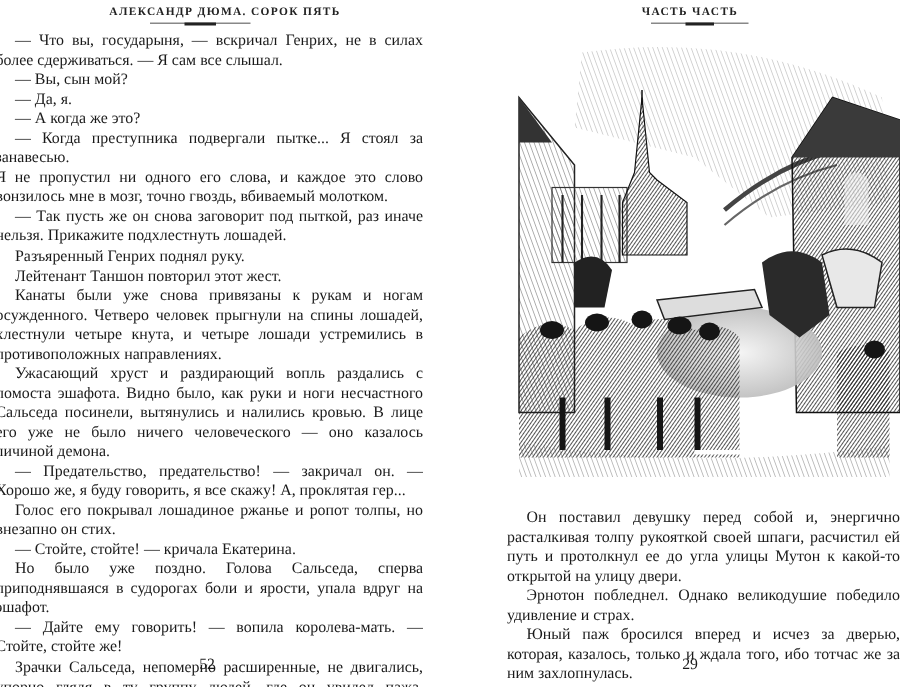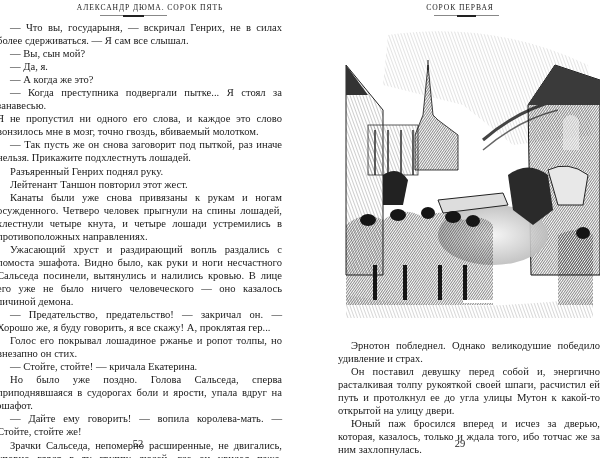--- a/index.html
+++ b/index.html
@@ -6,21 +6,21 @@
   body {
     width:600px; height:458px; overflow:hidden; position:relative;
     background:#ffffff; color:#1a1a1a;
     font-family:"Liberation Serif", "DejaVu Serif", serif;
   }
   .page { position:absolute; top:0; height:458px; overflow:hidden; }
   .page-left { left:0; width:300px; }
   .page-right { left:300px; width:300px; }
 
   .running-head {
-    position:absolute; top:3px; font-size:7.6px; font-weight:normal;
+    position:absolute; top:3px; font-size:7.6px; font-weight:bold;
     letter-spacing:0.9px; text-align:center; color:#222;
   }
   .page-left .running-head { left:20px; width:260px; }
   .page-right .running-head { left:40px; width:240px; }
   .head-rule {
     position:absolute; top:15px; height:1px; background:#888;
   }
   .head-rule::after {
     content:""; position:absolute; left:35%; width:30%; top:-0.5px; height:2px; background:#222;
   }
@@ -68,21 +68,21 @@
     <p>— Стойте, стойте! — кричала Екатерина.</p>
     <p>Но было уже поздно. Голова Сальседа, сперва приподнявшаяся в судорогах боли и ярости, упала вдруг на эшафот.</p>
     <p>— Дайте ему говорить! — вопила королева-мать. — Стойте, стойте же!</p>
     <p>Зрачки Сальседа, непомерно расширенные, не двигались, упорно глядя в ту группу людей, где он увидел пажа. Сообразительный Таншон стал смотреть в том же направлении.</p>
 
   </div>
   <div class="folio">52</div>
 </div>
 
 <div class="page page-right">
-  <div class="running-head">СОРОК ПЕРВАЯ</div>
+  <div class="running-head">ЧАСТЬ ЧАСТЬ</div>
   <div class="head-rule"></div>
 
   <svg class="illustration" viewBox="0 0 257 293" preserveAspectRatio="none">
     <defs>
       <pattern id="hatch" width="3" height="3" patternUnits="userSpaceOnUse" patternTransform="rotate(-20)">
         <line x1="0" y1="0" x2="0" y2="3" stroke="#555" stroke-width="0.6"></line>
       </pattern>
       <pattern id="hatchDark" width="2" height="2" patternUnits="userSpaceOnUse" patternTransform="rotate(35)">
         <line x1="0" y1="0" x2="0" y2="2" stroke="#1a1a1a" stroke-width="1"></line>
       </pattern>
@@ -135,19 +135,19 @@
         <rect x="120" y="240" width="4" height="35"></rect>
     </g>
     <path d="M215 210 Q235 200 250 210 L250 280 L215 280 Z" fill="url(#hatchDark)"></path>
     <ellipse cx="240" cy="208" rx="7" ry="6" fill="#151515"></ellipse>
 
     <path d="M3 270 Q120 290 250 272 L250 293 L3 293 Z" fill="url(#hatch)" opacity="0.8"></path>
     <rect x="120" y="275" width="45" height="3" fill="#fff"></rect>
   </svg>
 
   <div class="text-block">
+    <p>Он поставил девушку перед собой и, энергично расталкивая толпу рукояткой своей шпаги, расчистил ей путь и протолкнул ее до угла улицы Мутон к какой-то открытой на улицу двери.</p>
     <p>Эрнотон побледнел. Однако великодушие победило удивление и страх.</p>
-    <p>Он поставил девушку перед собой и, энергично расталкивая толпу рукояткой своей шпаги, расчистил ей путь и протолкнул ее до угла улицы Мутон к какой-то открытой на улицу двери.</p>
     <p>Юный паж бросился вперед и исчез за дверью, которая, казалось, только и ждала того, ибо тотчас же за ним захлопнулась.</p>
 
   </div>
   <div class="folio">29</div>
 </div>
 
 </body></html>

